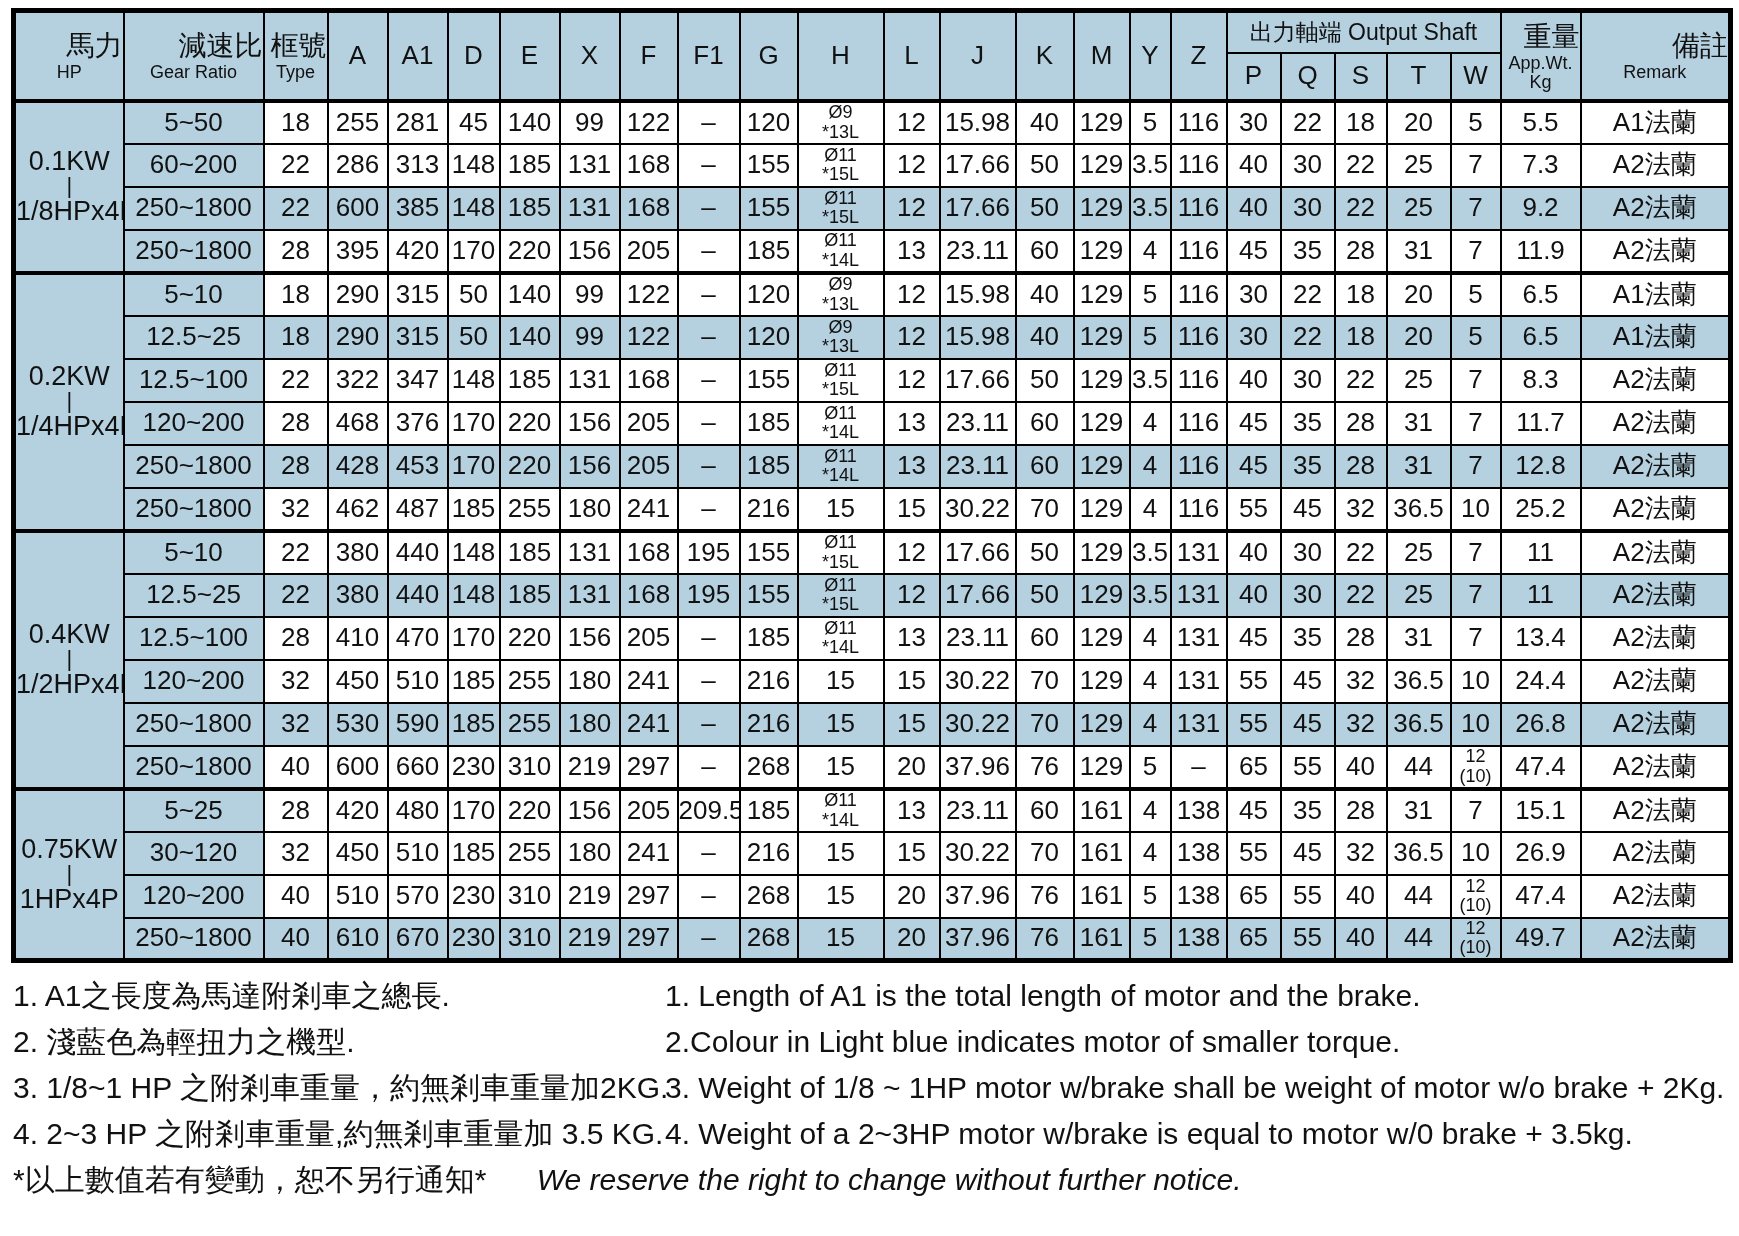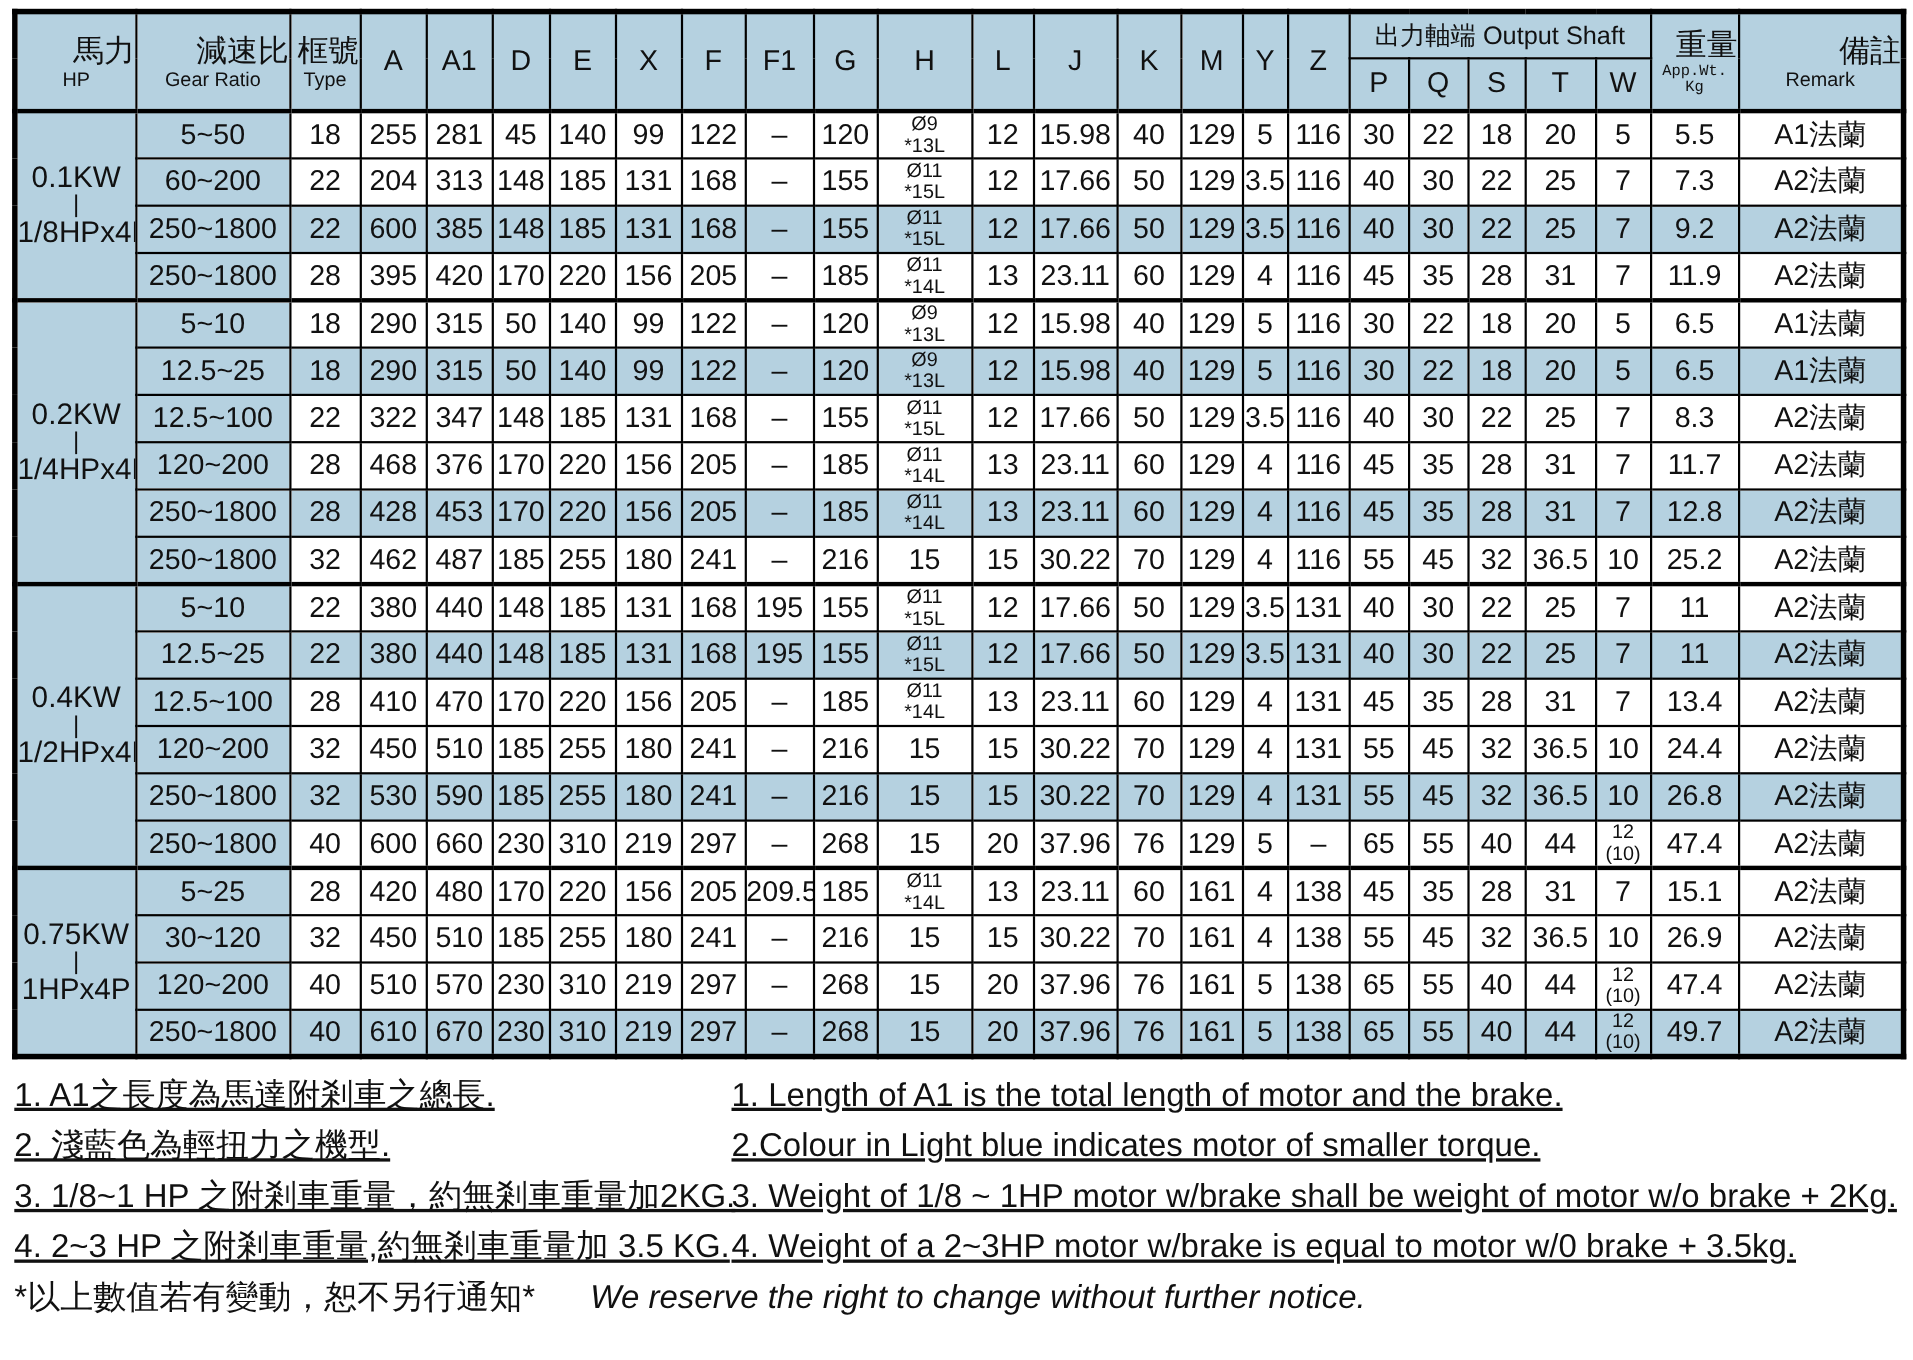--- a/index.html
+++ b/index.html
@@ -30,26 +30,26 @@
   .spec tbody tr.group-start td { border-top:4px solid var(--line); }
   .spec thead tr.h2 th { border-bottom:4px solid var(--line); }
   .spec tbody tr.blue td { background:var(--blue); }
   .hp-cell, .ratio-cell { background:var(--blue); }
   .hp-cell div { font-size:27px; line-height:1.15; }
   .hp-cell div.bar { font-size:22px; line-height:0.85; }
   .cjk-line { font-size:28px; line-height:1.2; display:block;text-align:right; }
   .en-line  { font-size:18px; line-height:1.15; display:block; }
   .dim-th { font-size:27px; }
   .shaft-letter { font-size:27px; }
-  .wt-small { font-size:14px; line-height:1.05; display:block;font-family:Liberation Mono, monospace; }
+  .wt-small { font-size:18px; line-height:1.05; display:block; }
   td.two div { font-size:18px; line-height:1.08; }
 
   .notes { margin-top:16px; padding:0 2px; font-size:30px; }
   .note-grid { display:grid; grid-template-columns:652px 1fr; row-gap:13px; }
-  .note-line { line-height:1.1; white-space:nowrap;text-decoration:underline; }
+  .note-line { line-height:1.1; white-space:nowrap; }
   .final-line { margin-top:13px; line-height:1.1; white-space:nowrap; }
   .final-line .en-part { margin-left:42px;font-style:italic; }
 </style>
 </head>
 <body>
 
 <div class="page">
 
   <table class="spec">
     <colgroup>
@@ -158,21 +158,21 @@
           <td>22</td>
           <td>18</td>
           <td>20</td>
           <td>5</td>
           <td>5.5</td>
           <td>A1法蘭</td>
         </tr>
         <tr>
           <td class="ratio-cell">60~200</td>
           <td>22</td>
-          <td>204</td>
+          <td>286</td>
           <td>313</td>
           <td>148</td>
           <td>185</td>
           <td>131</td>
           <td>168</td>
           <td>–</td>
           <td>155</td>
           <td class="two">
             <div>Ø11</div>
             <div>*15L</div>

